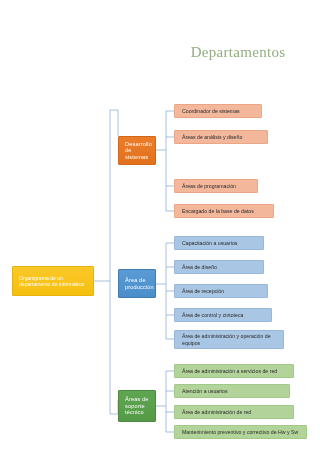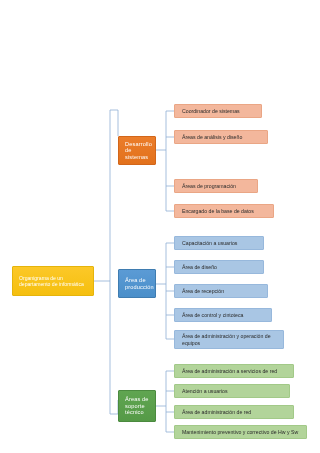--- a/index.html
+++ b/index.html
@@ -110,20 +110,21 @@
   .leaf-green {
     background: #b2d49a;
     border: 0.7px solid #a2c988;
   }
 </style>
 </head>
 <body>
 
 <div id="canvas">
 
+  <div class="title">Departamentos</div>
 
   <svg class="connectors" viewBox="0 0 320 453" width="320" height="453">
     <g fill="none" stroke="#8fafd4" stroke-width="0.8">
 
       <path d="M94 281 L110 281"></path>
       <path d="M110 110 L110 414"></path>
 
       <path d="M110 110 L118 110 L118 136"></path>
       <path d="M110 414 L118 414 L118 400"></path>
 

